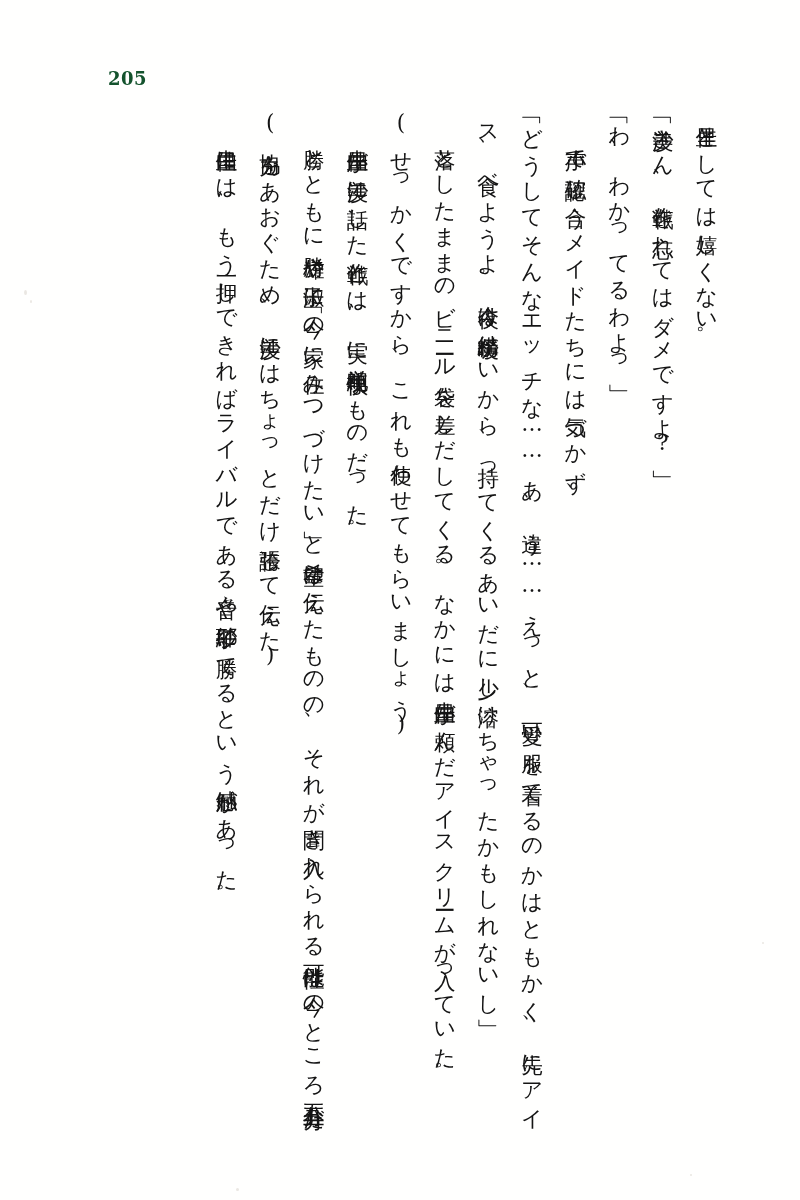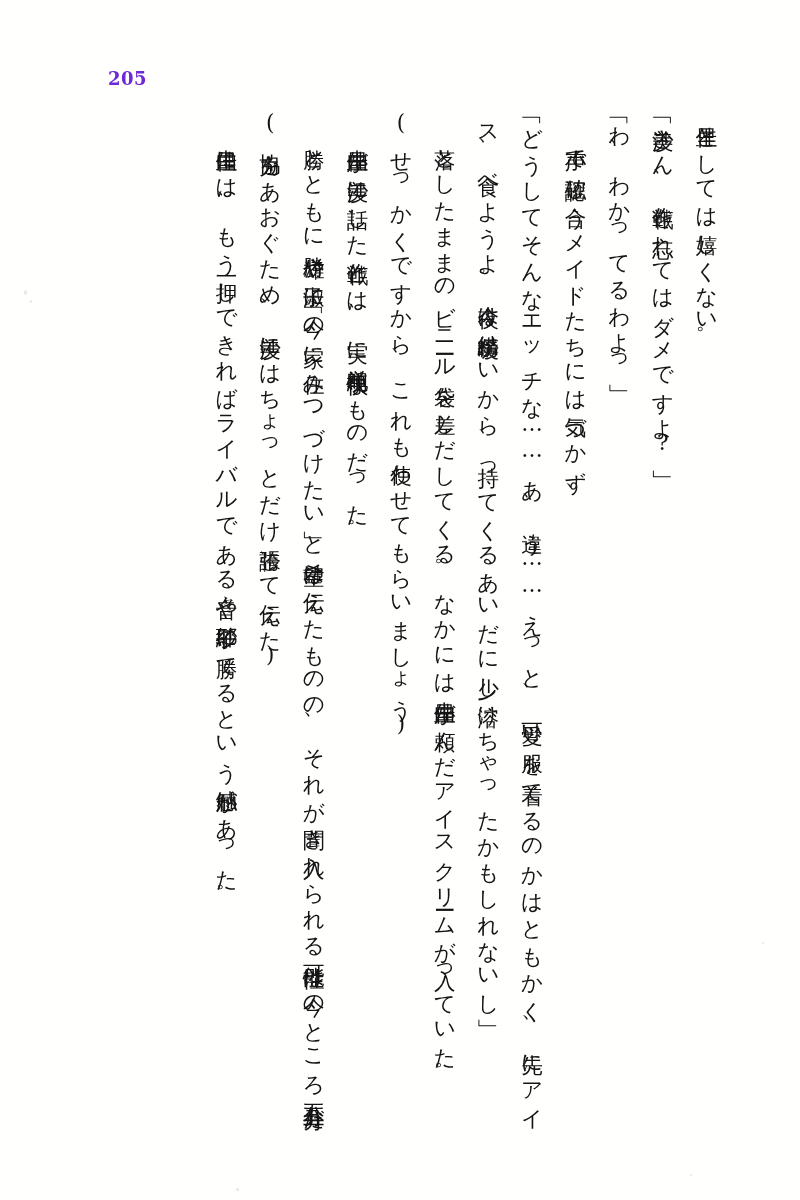--- a/index.html
+++ b/index.html
@@ -26,21 +26,21 @@
   }
 
   .page-number {
     position: absolute;
     left: 108px;
     top: 68px;
     font-size: 18px;
     font-weight: bold;
     letter-spacing: 0.5px;
     font-family: "DejaVu Serif", "Liberation Serif", serif;
-    color: #6d28d9;
+    color: #14532d;
   }
 
   
   .text-block {
     position: absolute;
     top: 110px;
     right: 72px;
     height: 1010px;
     width: 640px;
     writing-mode: vertical-rl;

